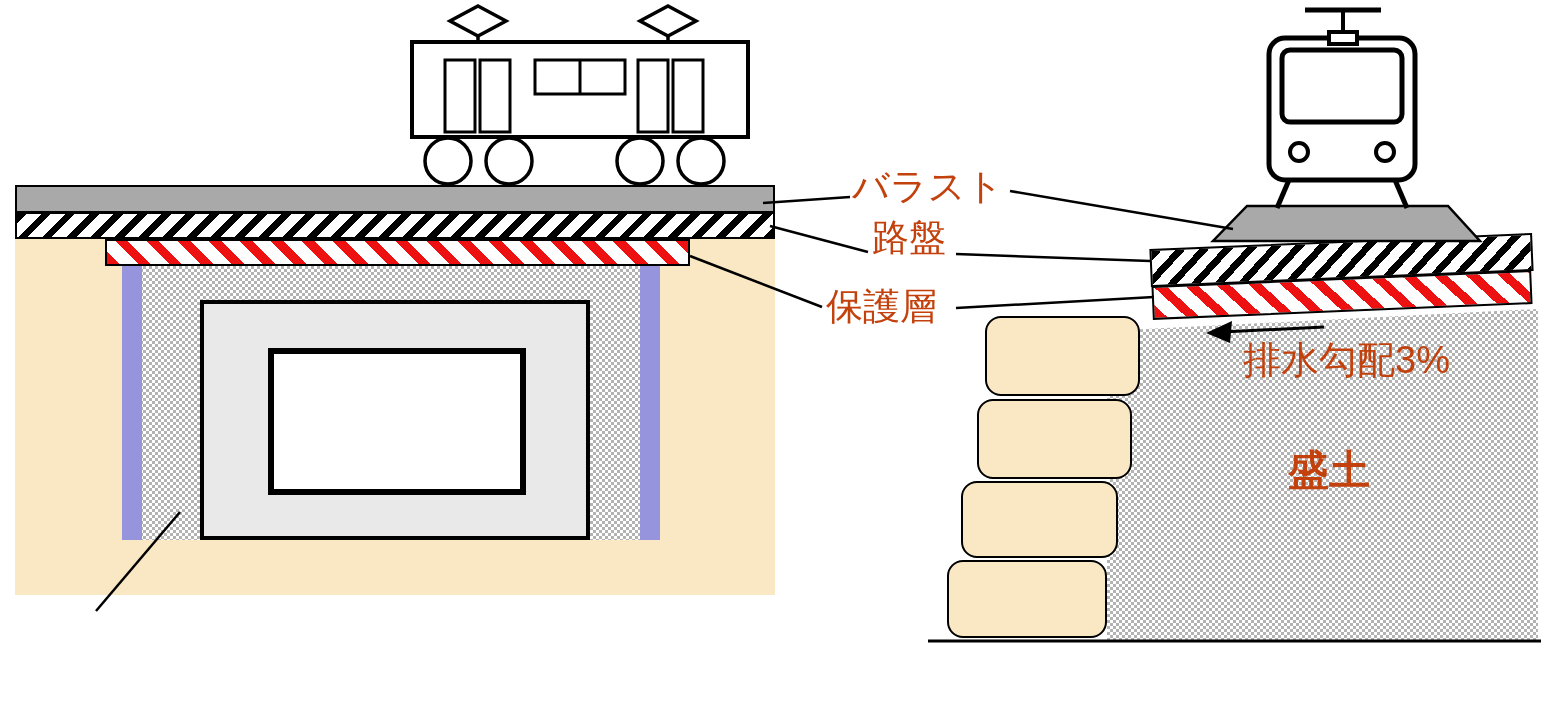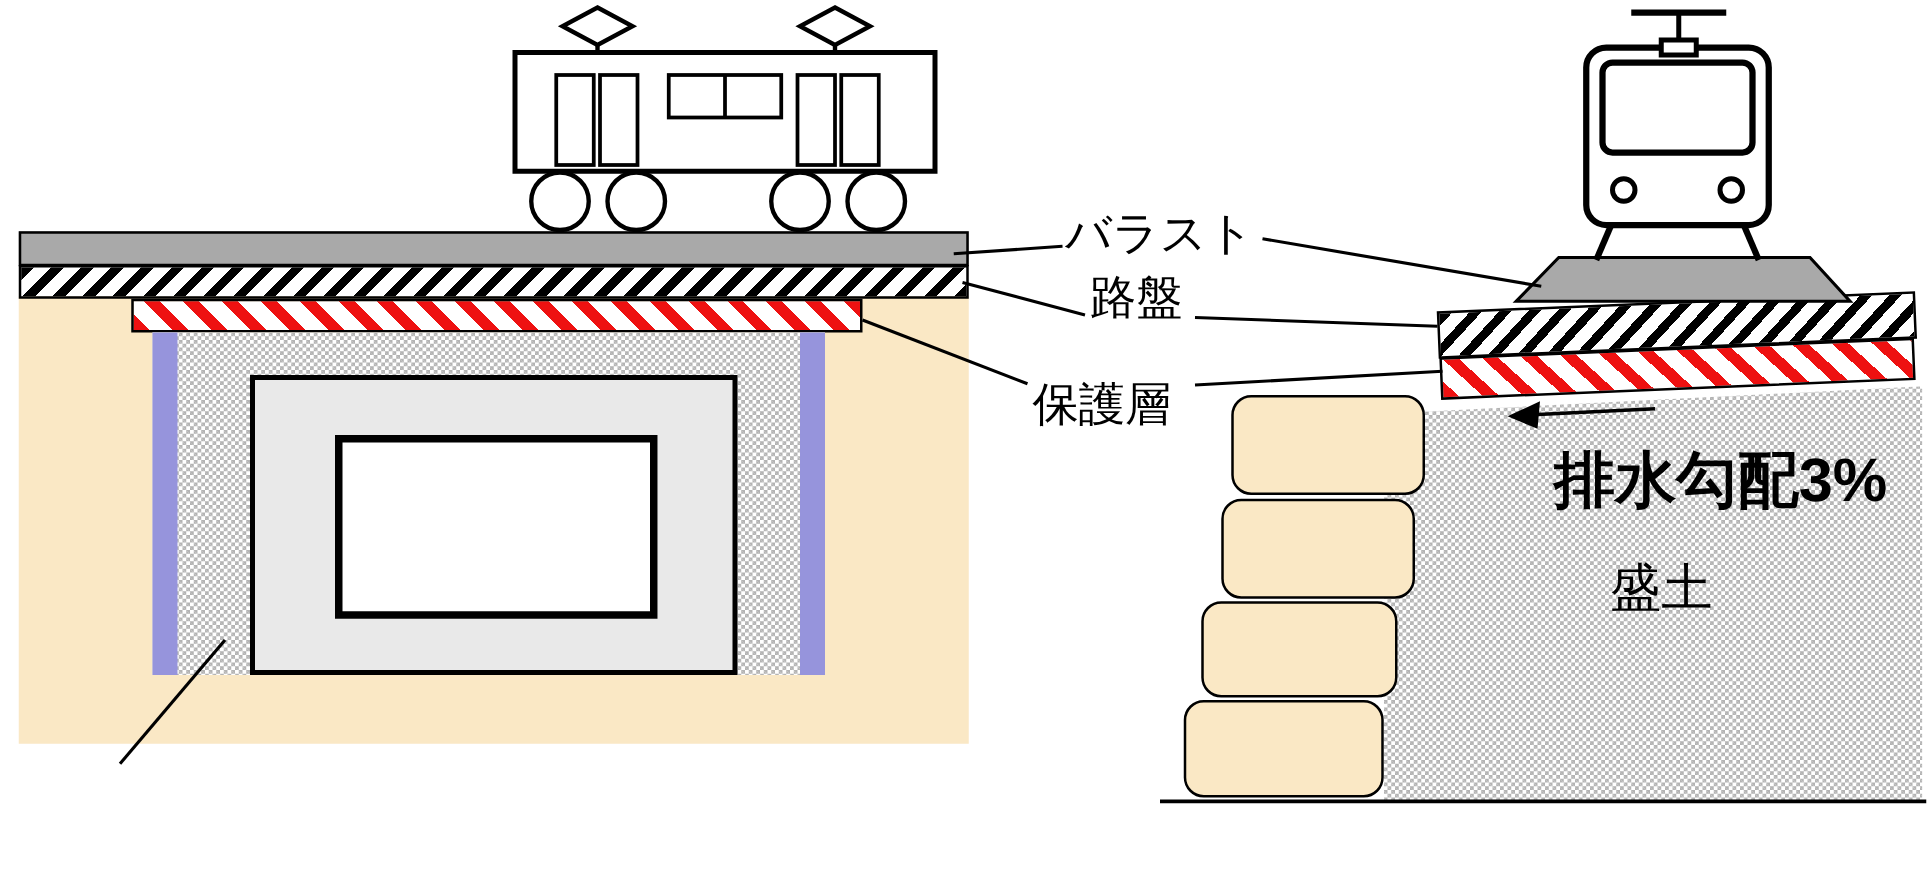--- a/index.html
+++ b/index.html
@@ -29,26 +29,26 @@
     background-color:#fff;
     background-image:
       linear-gradient(45deg,var(--checker-gray) 25%,transparent 25%,transparent 75%,var(--checker-gray) 75%),
       linear-gradient(45deg,var(--checker-gray) 25%,transparent 25%,transparent 75%,var(--checker-gray) 75%);
     background-position:0 0,3px 3px;
     background-size:6px 6px;
   }
   .purple{background:var(--purple-strip)}
   .culvert{background:var(--culvert-gray);border:4px solid #000}
   .opening{background:#fff;border:6px solid #000}
-  .lbl{position:absolute;color:#000000;white-space:nowrap;line-height:1.1}
+  .lbl{position:absolute;color:#c2410c;white-space:nowrap;line-height:1.1}
   .lbl-ballast{left:852px;top:167px;font-size:37px}
   .lbl-roadbed{left:872px;top:218px;font-size:37px}
-  .lbl-protect{left:826px;top:304px;font-size:37px}
-  .lbl-drain{left:1243px;top:359px;font-size:49px;font-weight:700}
-  .lbl-embank{left:1288px;top:448px;font-size:41px;font-weight:400}
+  .lbl-protect{left:826px;top:287px;font-size:37px}
+  .lbl-drain{left:1243px;top:340px;font-size:38px;font-weight:400}
+  .lbl-embank{left:1288px;top:448px;font-size:41px;font-weight:700}
   .lbl-caption{left:25px;top:613px;font-size:38px}
   svg{display:block}
   .overlay{position:absolute;left:0;top:0;pointer-events:none}
 </style>
 </head>
 <body>
 
 <div class="canvas">
 
   <div class="abs beige" style="left:15px;top:237px;width:760px;height:358px"></div>

